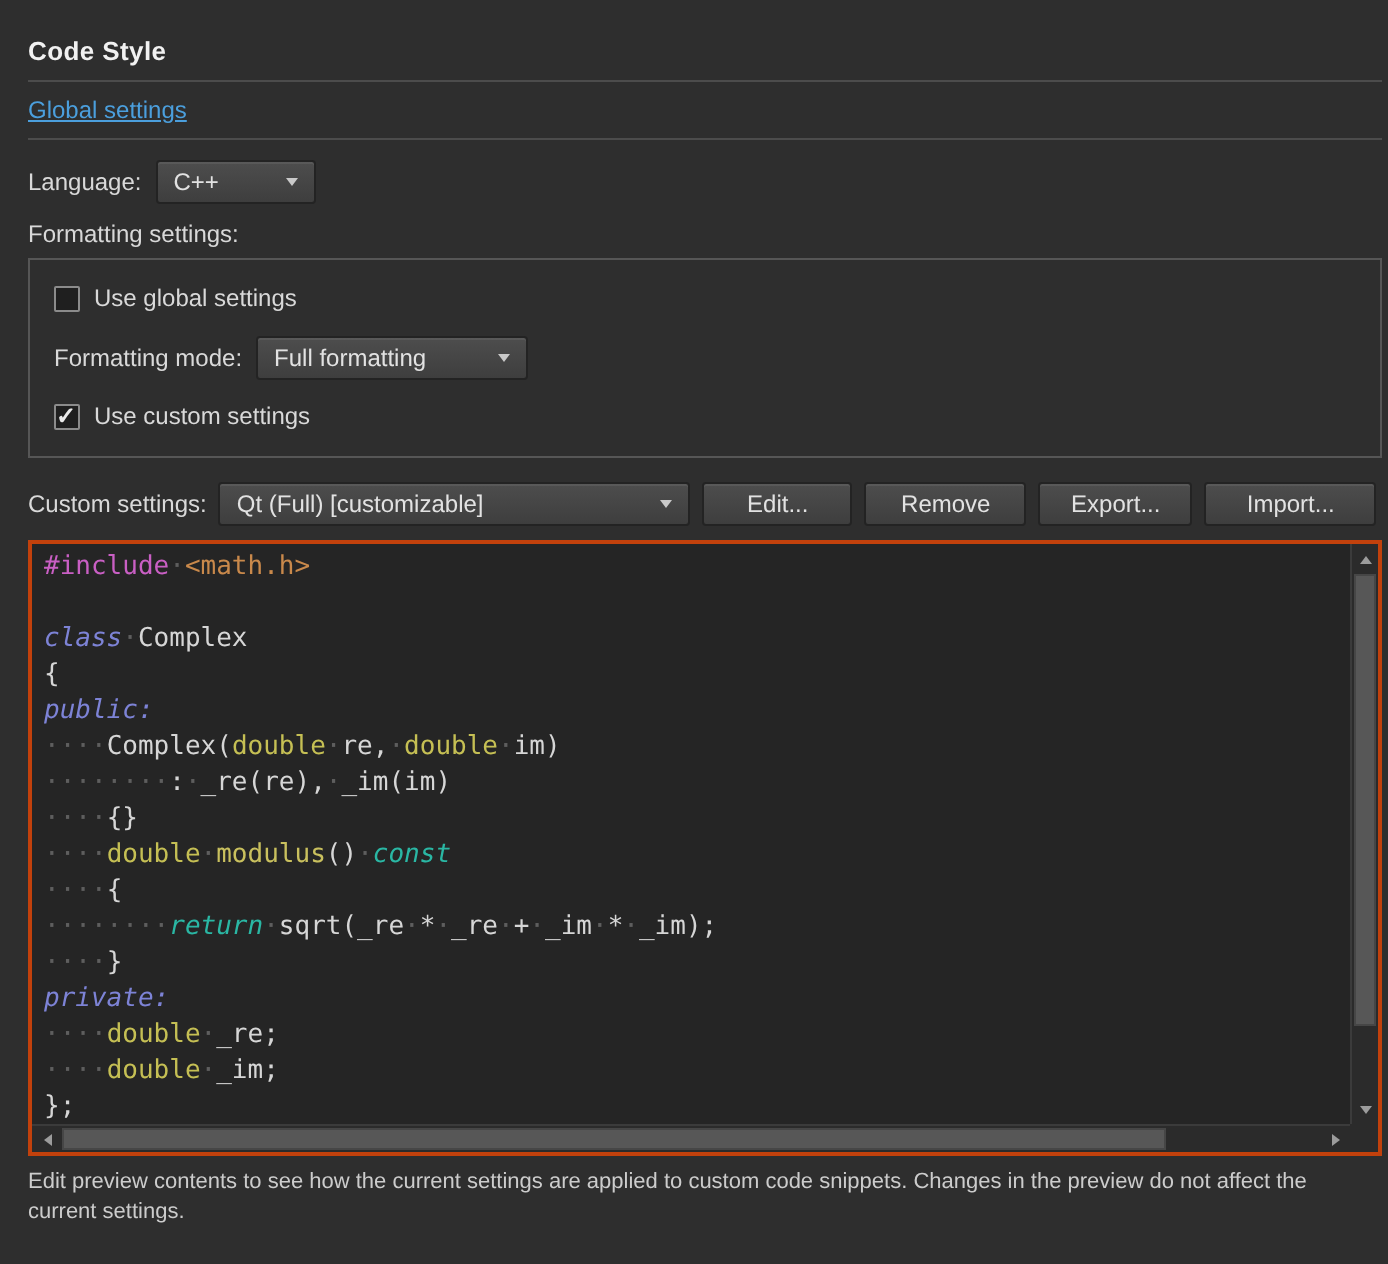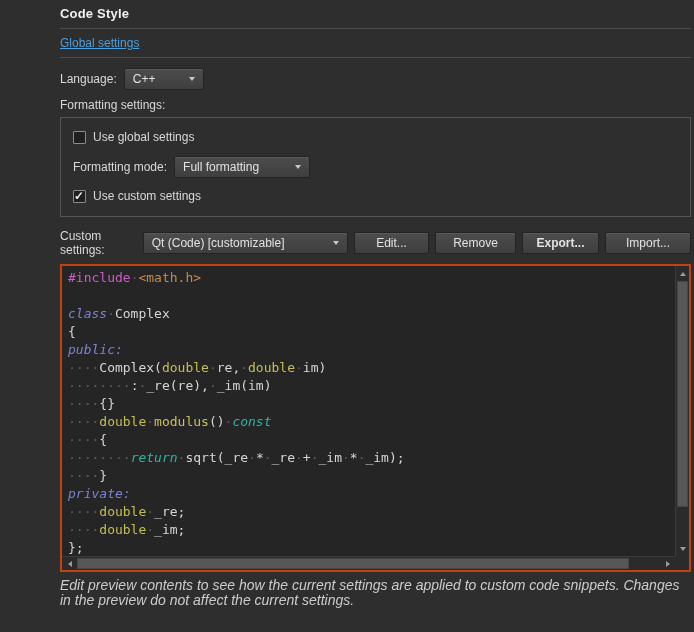--- a/index.html
+++ b/index.html
@@ -3,21 +3,21 @@
 <meta charset="utf-8">
 <style>
   * { margin:0; padding:0; box-sizing:border-box; }
   html, body { width:694px; height:632px; overflow:hidden; }
   body {
     background:#2e2e2e;
     color:#d9d9d9;
     font-family:"Liberation Sans", sans-serif;
     font-size:12px;
   }
-  .page { padding:6px 3px 0 14px;margin-left:46px; }
+  .page { padding:18px 3px 0 14px; }
 
   .page-title { font-size:13px; font-weight:bold; color:#f1f1f1; letter-spacing:0.2px; }
   .sep { border:none; border-top:1px solid #4c4c4c; margin-top:7px; }
 
   .link-row { margin-top:7px; }
   .link { text-decoration:underline; cursor:pointer; }
 
   .row { display:flex; align-items:center; }
   .language-row { margin-top:10px; gap:7px; }
 
@@ -74,21 +74,21 @@
     border:1px solid #232323;
     border-radius:2px;
     box-shadow: inset 0 1px 0 rgba(255,255,255,0.07);
     color:#e2e2e2;
     font-family:inherit; font-size:12px;
     cursor:pointer;
     padding:0 6px;
   }
   .btn-copy { width:75px; }
   .btn-remove { width:81px; }
-  .btn-export { width:77px;font-weight:bold; }
+  .btn-export { width:77px; }
   .btn-import { width:86px; }
 
   .editor {
     margin-top:7px;
     height:308px;
     background:#252525;
     border:2px solid #c2410c;
     position:relative;
     overflow:hidden;
   }
@@ -115,22 +115,21 @@
   .sb-btn { position:absolute; width:13px; height:13px; display:flex; align-items:center; justify-content:center; cursor:pointer; }
   .tri-up    { width:0;height:0;border-left:3.5px solid transparent;border-right:3.5px solid transparent;border-bottom:4.5px solid #9c9c9c; }
   .tri-down  { width:0;height:0;border-left:3.5px solid transparent;border-right:3.5px solid transparent;border-top:4.5px solid #9c9c9c; }
   .tri-left  { width:0;height:0;border-top:3.5px solid transparent;border-bottom:3.5px solid transparent;border-right:4.5px solid #9c9c9c; }
   .tri-right { width:0;height:0;border-top:3.5px solid transparent;border-bottom:3.5px solid transparent;border-left:4.5px solid #9c9c9c; }
   .vthumb { position:absolute; left:1px; right:1px; top:15px; height:226px; background:#575757; border:1px solid #464646; cursor:pointer; }
   .hthumb { position:absolute; top:1px; bottom:1px; left:15px; width:552px; background:#575757; border:1px solid #464646; cursor:pointer; }
 
   .footer {
     margin-top:6px;
-    font-style:italic;
-    font-size:14px;
+    font-size:11px;
     line-height:15px;
     color:#cccccc;
     max-width:672px;
   }
 </style>
 </head>
 <body style="background: rgb(46, 46, 46);">
 
 <div class="page">
 
@@ -169,21 +168,21 @@
 
     <div class="cb-row custom-cb-row">
       <span class="cb checked"></span>
       <span>Use custom settings</span>
     </div>
   </div>
 
   <div class="row custom-row">
     <span>Custom settings:</span>
     <div class="combo">
-      <span class="combo-text">Qt (Code) [customizable]</span>
+      <span class="combo-text">Qt (Full) [customizable]</span>
       <span class="arrow-down"></span>
     </div>
     <button class="btn btn-copy">Edit...</button>
     <button class="btn btn-remove">Remove</button>
     <button class="btn btn-export">Export...</button>
     <button class="btn btn-import">Import...</button>
   </div>
 
   <div class="editor" style="background: rgb(37, 37, 37);">
     <div class="code-area"><div><span style="color: rgb(201, 95, 196);">#include</span><span style="color: rgb(94, 94, 94);">·</span><span style="color: rgb(201, 137, 75);">&lt;math.h&gt;</span></div><div>&nbsp;</div><div><span style="color: rgb(125, 131, 214); font-style: italic;">class</span><span style="color: rgb(94, 94, 94);">·</span><span style="color: rgb(214, 214, 214);">Complex</span></div><div><span style="color: rgb(214, 214, 214);">{</span></div><div><span style="color: rgb(125, 131, 214); font-style: italic;">public:</span></div><div><span style="color: rgb(94, 94, 94);">····</span><span style="color: rgb(214, 214, 214);">Complex(</span><span style="color: rgb(197, 191, 84);">double</span><span style="color: rgb(94, 94, 94);">·</span><span style="color: rgb(214, 214, 214);">re,</span><span style="color: rgb(94, 94, 94);">·</span><span style="color: rgb(197, 191, 84);">double</span><span style="color: rgb(94, 94, 94);">·</span><span style="color: rgb(214, 214, 214);">im)</span></div><div><span style="color: rgb(94, 94, 94);">········</span><span style="color: rgb(214, 214, 214);">:</span><span style="color: rgb(94, 94, 94);">·</span><span style="color: rgb(214, 214, 214);">_re(re),</span><span style="color: rgb(94, 94, 94);">·</span><span style="color: rgb(214, 214, 214);">_im(im)</span></div><div><span style="color: rgb(94, 94, 94);">····</span><span style="color: rgb(214, 214, 214);">{}</span></div><div><span style="color: rgb(94, 94, 94);">····</span><span style="color: rgb(197, 191, 84);">double</span><span style="color: rgb(94, 94, 94);">·</span><span style="color: rgb(201, 192, 94);">modulus</span><span style="color: rgb(214, 214, 214);">()</span><span style="color: rgb(94, 94, 94);">·</span><span style="color: rgb(42, 183, 164); font-style: italic;">const</span></div><div><span style="color: rgb(94, 94, 94);">····</span><span style="color: rgb(214, 214, 214);">{</span></div><div><span style="color: rgb(94, 94, 94);">········</span><span style="color: rgb(42, 183, 164); font-style: italic;">return</span><span style="color: rgb(94, 94, 94);">·</span><span style="color: rgb(214, 214, 214);">sqrt(_re</span><span style="color: rgb(94, 94, 94);">·</span><span style="color: rgb(214, 214, 214);">*</span><span style="color: rgb(94, 94, 94);">·</span><span style="color: rgb(214, 214, 214);">_re</span><span style="color: rgb(94, 94, 94);">·</span><span style="color: rgb(214, 214, 214);">+</span><span style="color: rgb(94, 94, 94);">·</span><span style="color: rgb(214, 214, 214);">_im</span><span style="color: rgb(94, 94, 94);">·</span><span style="color: rgb(214, 214, 214);">*</span><span style="color: rgb(94, 94, 94);">·</span><span style="color: rgb(214, 214, 214);">_im);</span></div><div><span style="color: rgb(94, 94, 94);">····</span><span style="color: rgb(214, 214, 214);">}</span></div><div><span style="color: rgb(125, 131, 214); font-style: italic;">private:</span></div><div><span style="color: rgb(94, 94, 94);">····</span><span style="color: rgb(197, 191, 84);">double</span><span style="color: rgb(94, 94, 94);">·</span><span style="color: rgb(214, 214, 214);">_re;</span></div><div><span style="color: rgb(94, 94, 94);">····</span><span style="color: rgb(197, 191, 84);">double</span><span style="color: rgb(94, 94, 94);">·</span><span style="color: rgb(214, 214, 214);">_im;</span></div><div><span style="color: rgb(214, 214, 214);">};</span></div></div>

